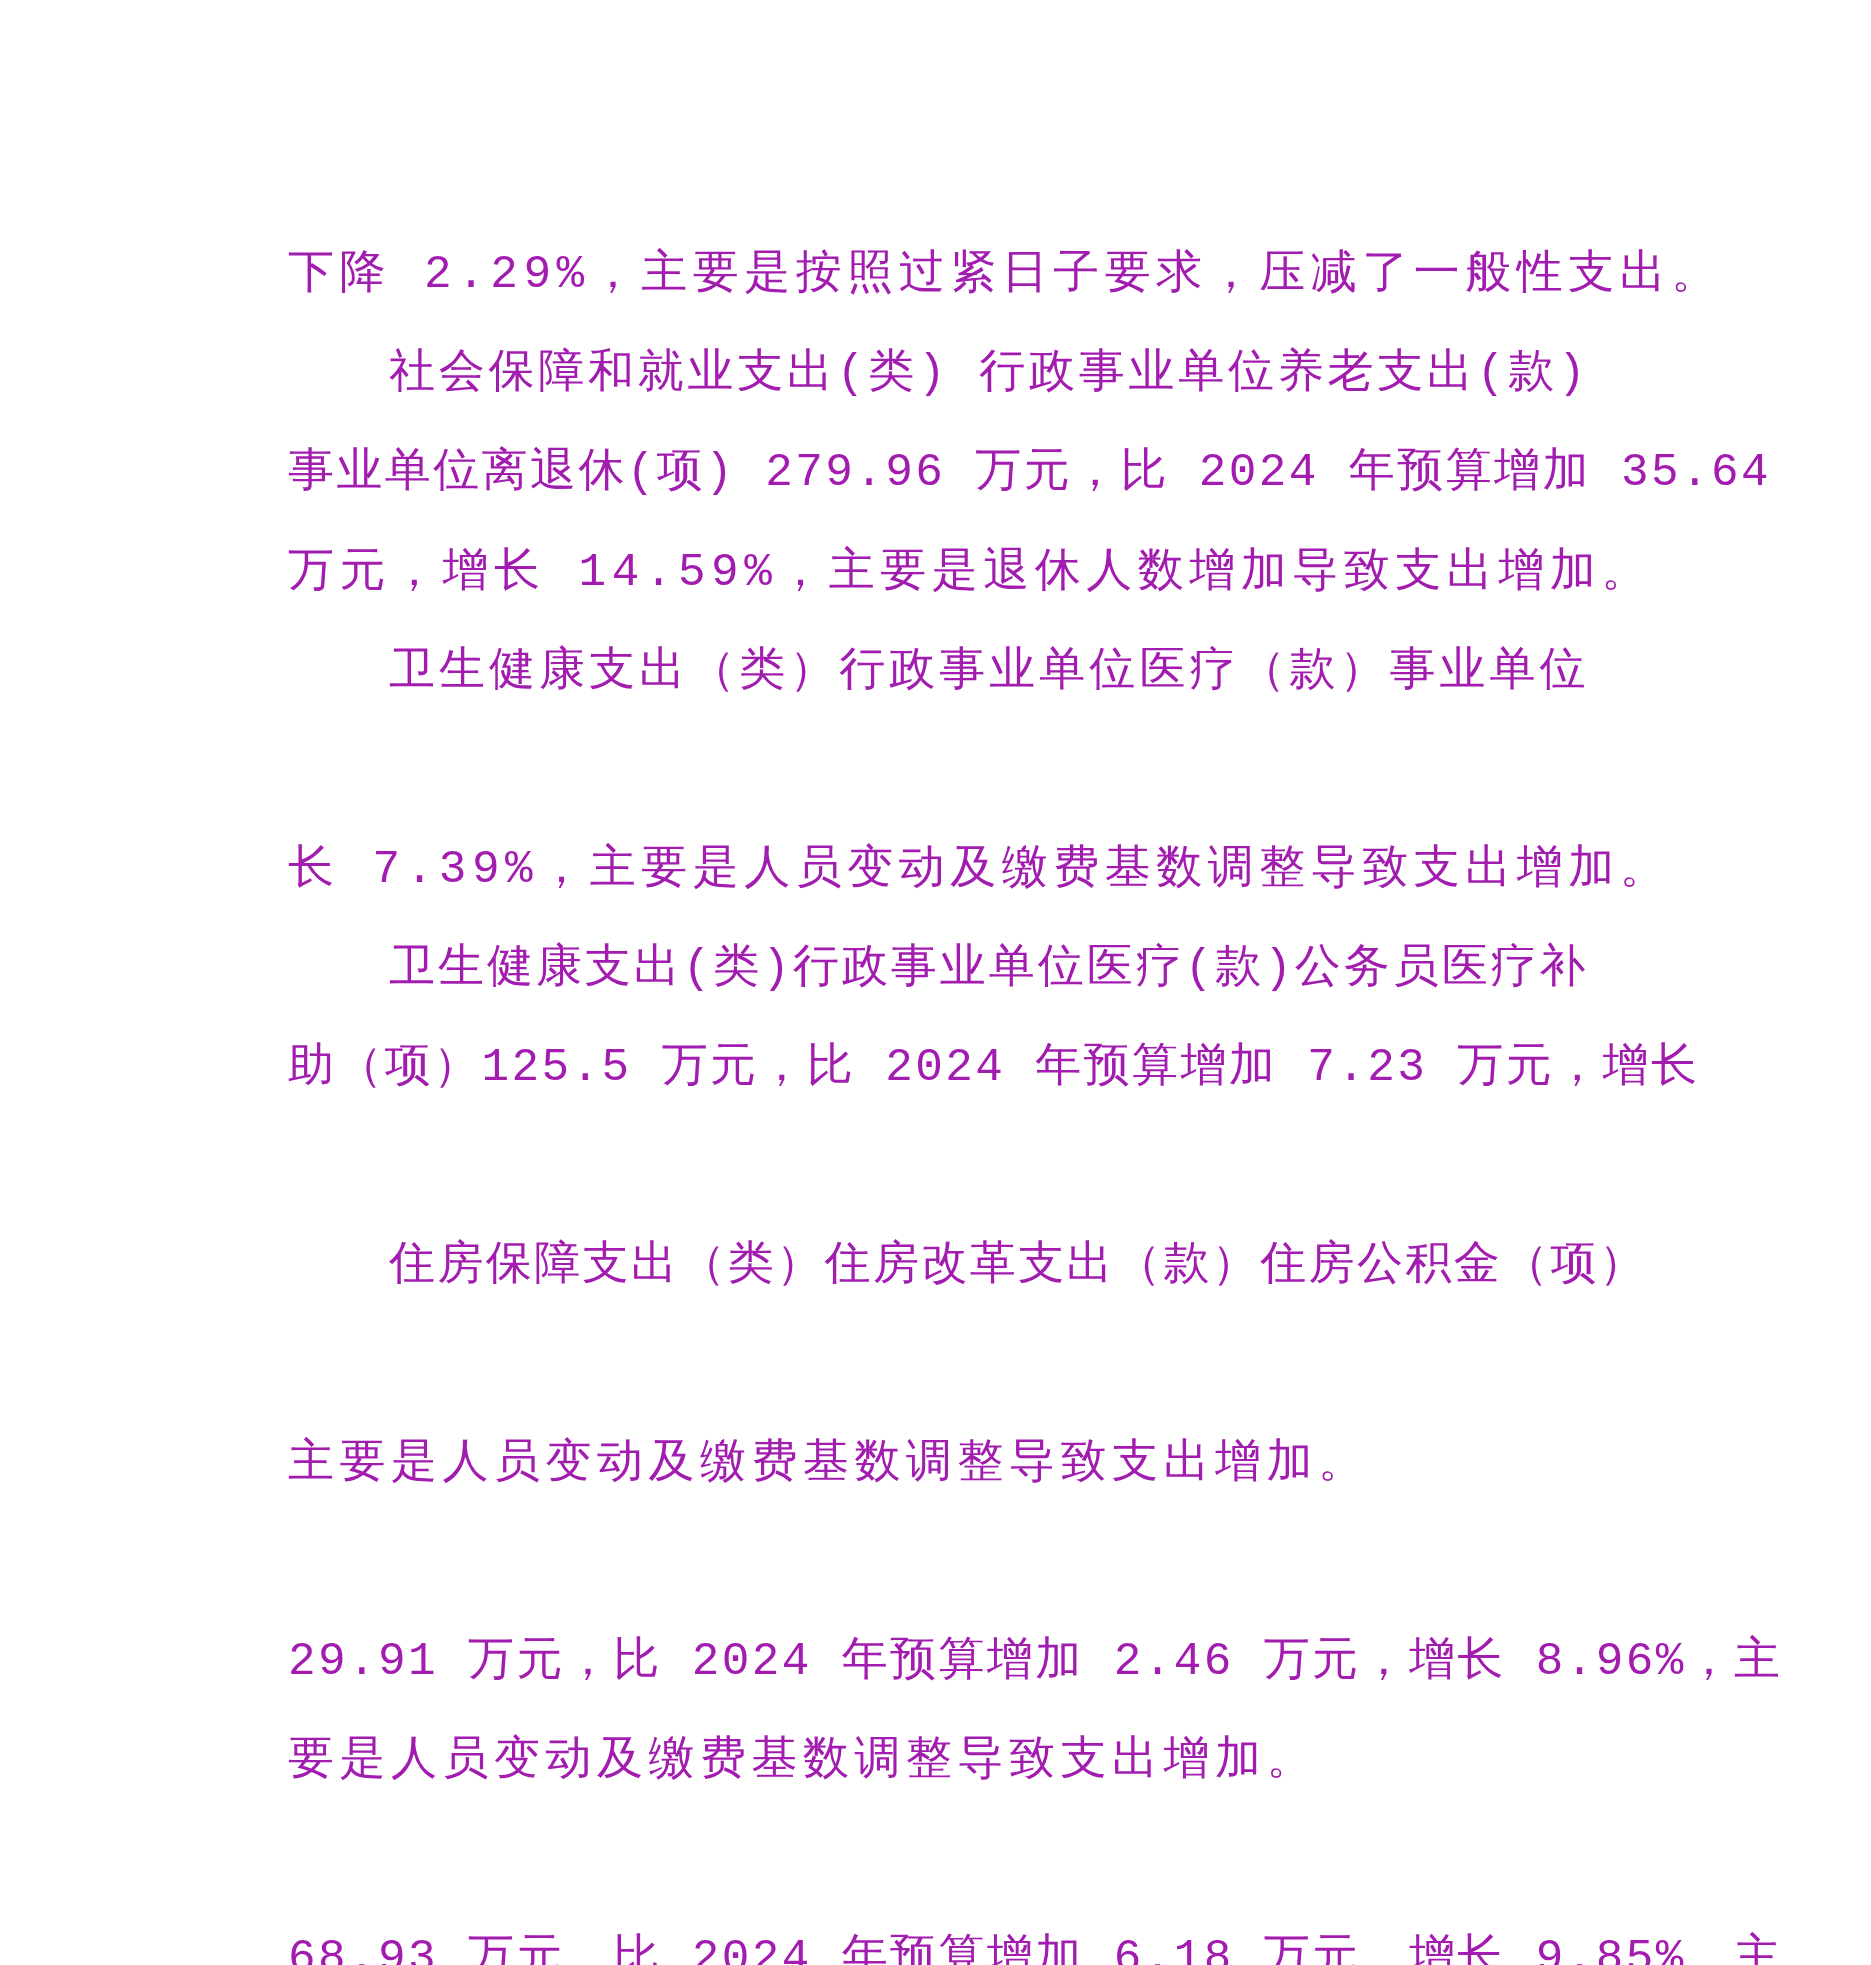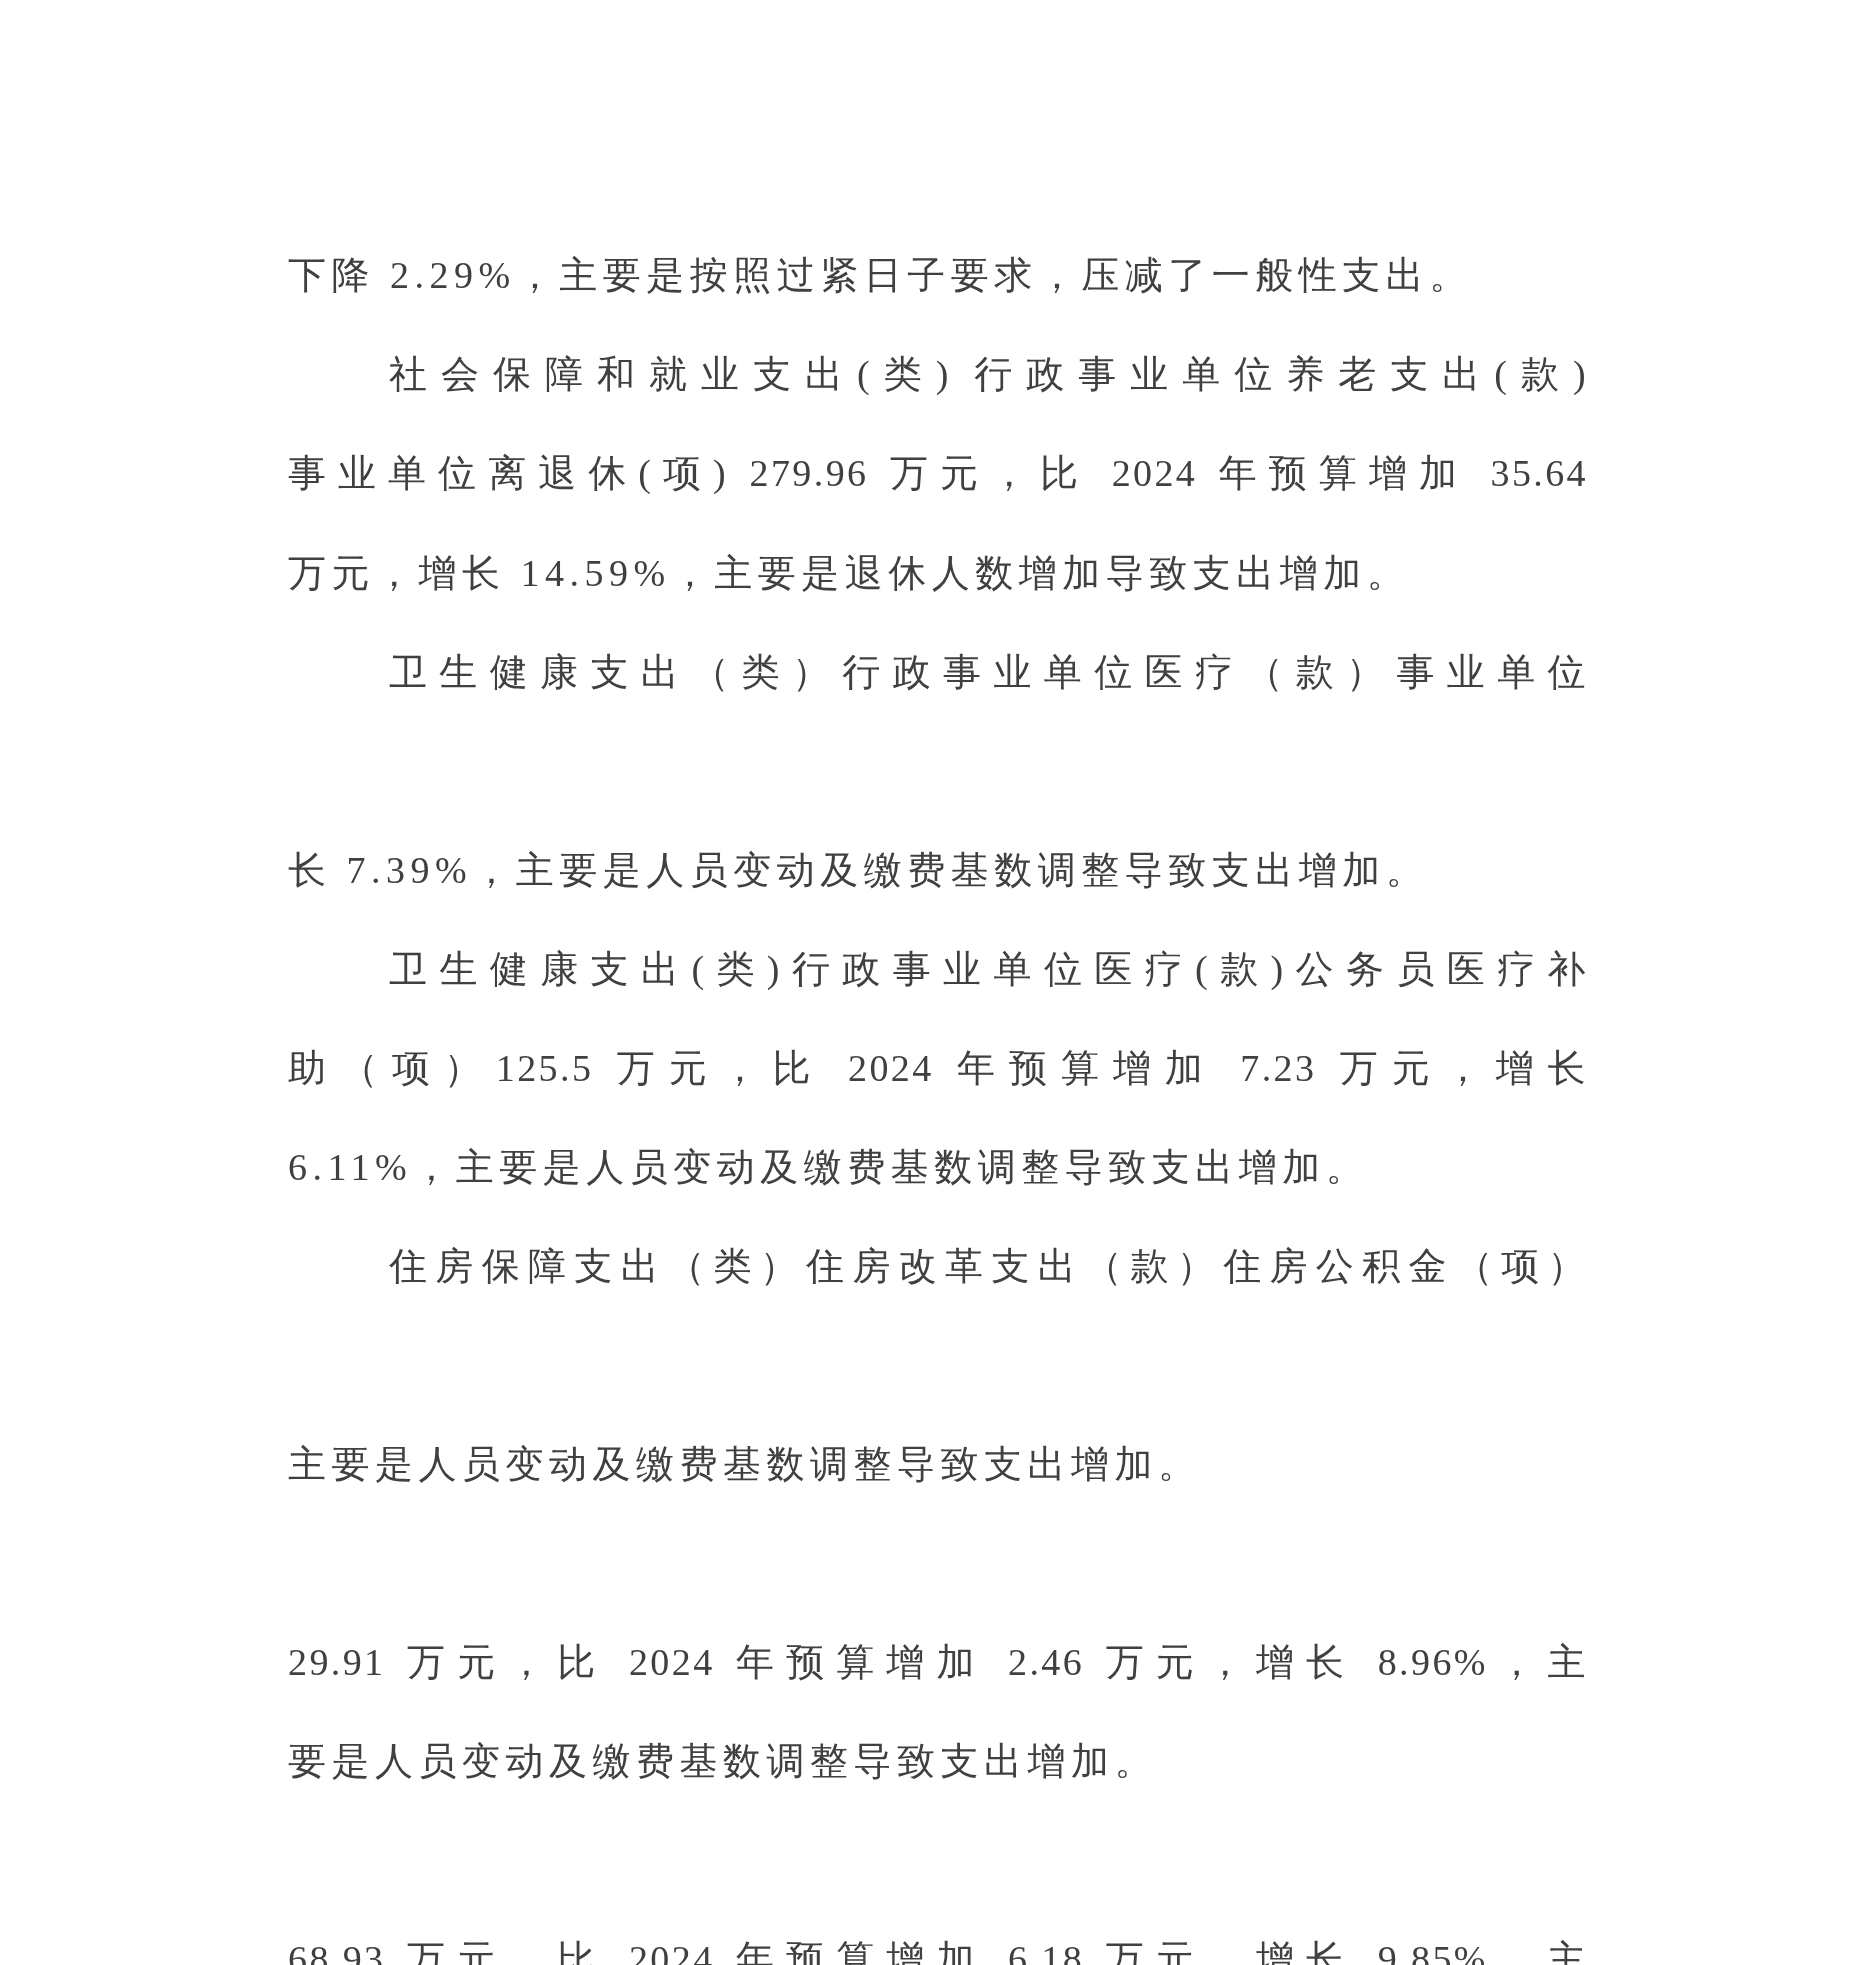--- a/index.html
+++ b/index.html
@@ -1,40 +1,39 @@
 <!DOCTYPE html>
 <html style="font-size:6.3px"><head>
 <meta charset="utf-8">
 <style>
   html, body { margin:0; padding:0; background:#ffffff; }
   body { width:1872px; height:2647px; position:relative; overflow:hidden; }
   .page { position:absolute; left:0; top:0; width:1872px; height:2647px; background:#fff; }
   .line {
     position:absolute; left:288px; width:1300px; height:99px;
-    font-family: Liberation Serif, serif;
-    font-size:38px; line-height:99px; color:#404040;
+    font-family: Liberation Mono, monospace;
+    font-size:46px; line-height:99px; color:#a21caf;
     white-space:nowrap; text-align:justify; text-align-last:justify;
     letter-spacing:2.4px;
   }
   .line.last { text-align-last:left; letter-spacing:5.5px; }
   .line.indent { left:389px; width:1199px; }
 </style>
 </head>
 <body>
 
 <div class="page">
   <div class="line last" style="top:226px">下降 2.29%，主要是按照过紧日子要求，压减了一般性支出。</div>
   <div class="line indent" style="top:325px">社会保障和就业支出(类) 行政事业单位养老支出(款)</div>
   <div class="line" style="top:424px">事业单位离退休(项) 279.96 万元，比 2024 年预算增加 35.64</div>
   <div class="line last" style="top:524px">万元，增长 14.59%，主要是退休人数增加导致支出增加。</div>
   <div class="line indent" style="top:623px">卫生健康支出（类）行政事业单位医疗（款）事业单位</div>
   <div class="line last" style="top:821px">长 7.39%，主要是人员变动及缴费基数调整导致支出增加。</div>
   <div class="line indent" style="top:920px">卫生健康支出(类)行政事业单位医疗(款)公务员医疗补</div>
   <div class="line" style="top:1019px">助（项）125.5 万元，比 2024 年预算增加 7.23 万元，增长</div>
-  <div class="line last" style="top:1118px">6.11%，主要是人员变动及缴费基数调整导致支出增加。</div>
   <div class="line indent" style="top:1217px">住房保障支出（类）住房改革支出（款）住房公积金（项）</div>
   <div class="line last" style="top:1415px">主要是人员变动及缴费基数调整导致支出增加。</div>
   <div class="line" style="top:1613px">29.91 万元，比 2024 年预算增加 2.46 万元，增长 8.96%，主</div>
   <div class="line last" style="top:1712px">要是人员变动及缴费基数调整导致支出增加。</div>
   <div class="line" style="top:1910px">68.93 万元，比 2024 年预算增加 6.18 万元，增长 9.85%，主</div>
 
 </div>
 
 
 </body></html>

